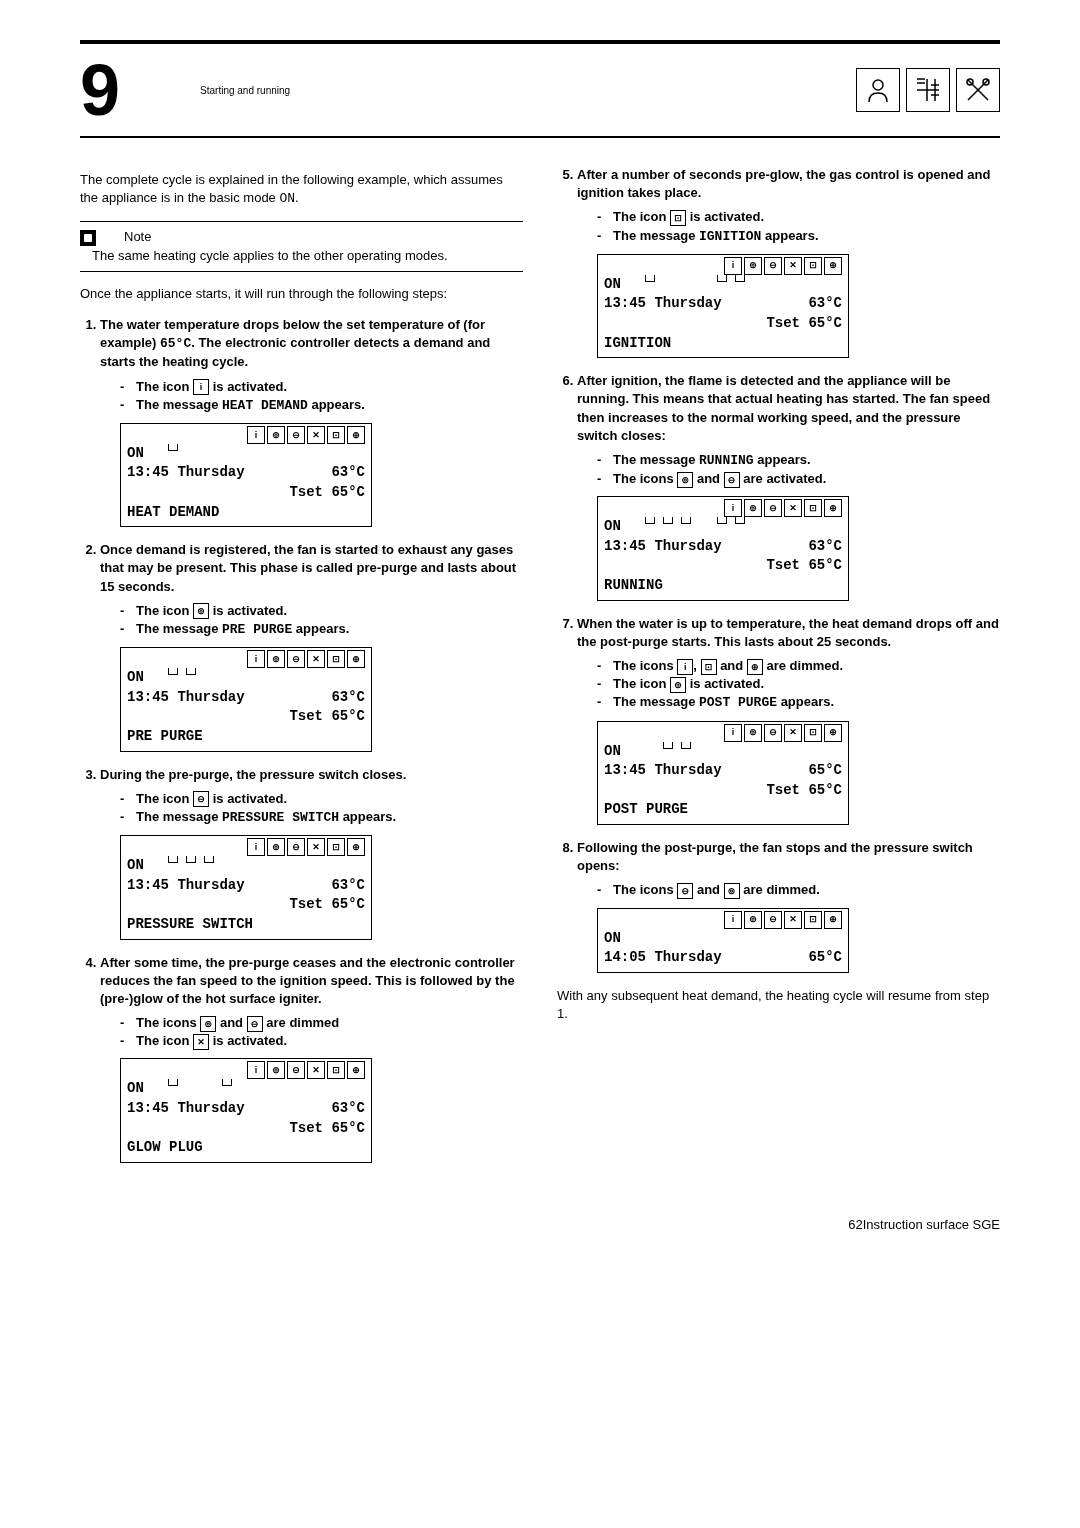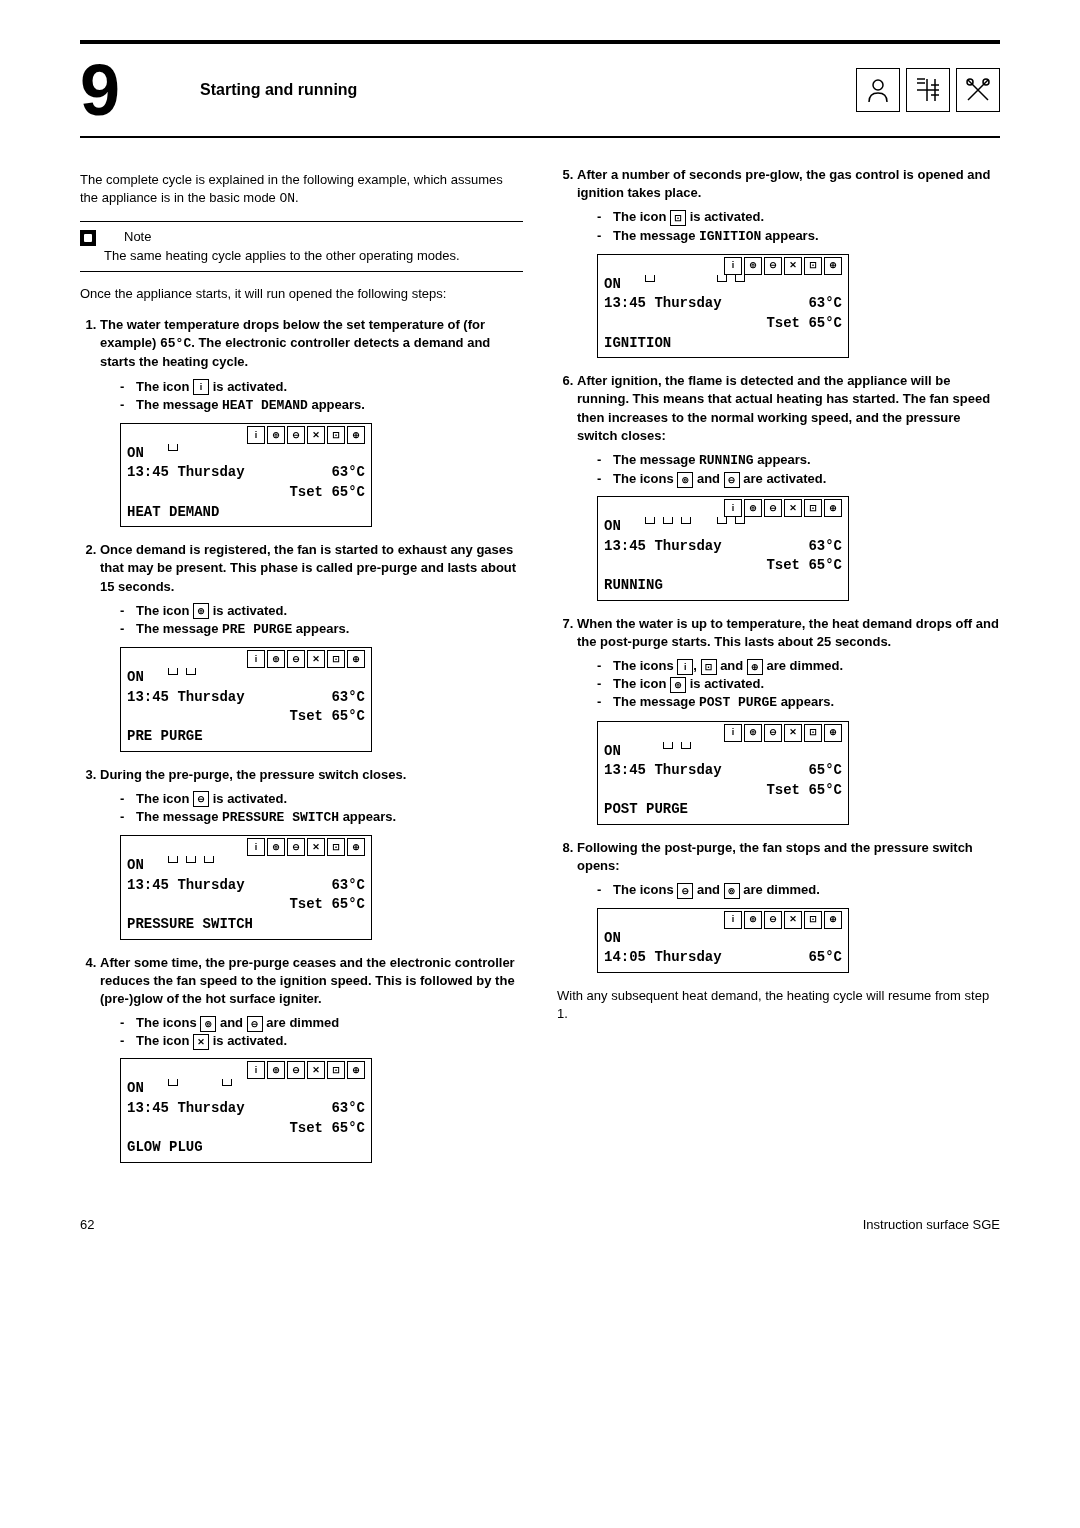--- a/index.html
+++ b/index.html
@@ -26,22 +26,22 @@
     border-bottom: 2px solid #000;
     margin-bottom: 20px;
   }
   .chapter-num {
     font-size: 72px;
     font-weight: bold;
     line-height: 1;
     padding-right: 20px;
   }
   .chapter-title {
-    font-weight: bold;
-    font-size: 16px;
+    font-weight: normal;
+    font-size: 10px;
     flex: 1;
     padding-left: 60px;
   }
   .header-icons {
     display: flex;
     gap: 6px;
   }
   .hicon {
     width: 42px;
     height: 42px;
@@ -158,21 +158,21 @@
   }
   .act.on::before {
     content: "";
     width: 8px;
     height: 6px;
     border: 1.5px solid #000;
     border-top: none;
   }
   .footer {
     display: flex;
-    justify-content: space-between;
+    justify-content: flex-end;
     margin-top: 40px;
     font-size: 13px;
   }
 </style>
 </head>
 <body>
 
 <div class="page">
   <div class="top-bar"></div>
   <div class="header-row">
@@ -198,23 +198,23 @@
           </svg>
       </div>
     </div>
   </div>
 
   <div class="columns">
     <div class="col" id="left-col">
         <p>The complete cycle is explained in the following example, which assumes the appliance is in the basic mode <span class="mono">ON</span>.</p>
         <div class="note-block">
   <div><span class="note-icon"></span><span class="note-title">Note</span></div>
-  <div style="margin-left:24px">The same heating cycle applies to the other operating modes.</div>
+  <div style="margin-left:12px">The same heating cycle applies to the other operating modes.</div>
         </div>
-        <p>Once the appliance starts, it will run opened the following steps:</p>
+        <p>Once the appliance starts, it will run through the following steps:</p>
         <ol>
           <li>The water temperature drops below the set temperature of (for example) <span class="mono">65°C</span>. The electronic controller detects a demand and starts the heating cycle.<div class="sub">
               <div class="sub-item">The icon <span class="icon-box">i</span> is activated.</div>
               <div class="sub-item">The message <span class="mono">HEAT DEMAND</span> appears.</div>
             </div></li>
   <div class="display">
     <div class="disp-icons">
               <div class="di">i</div>
               <div class="di">⊚</div>
               <div class="di">⊖</div>

